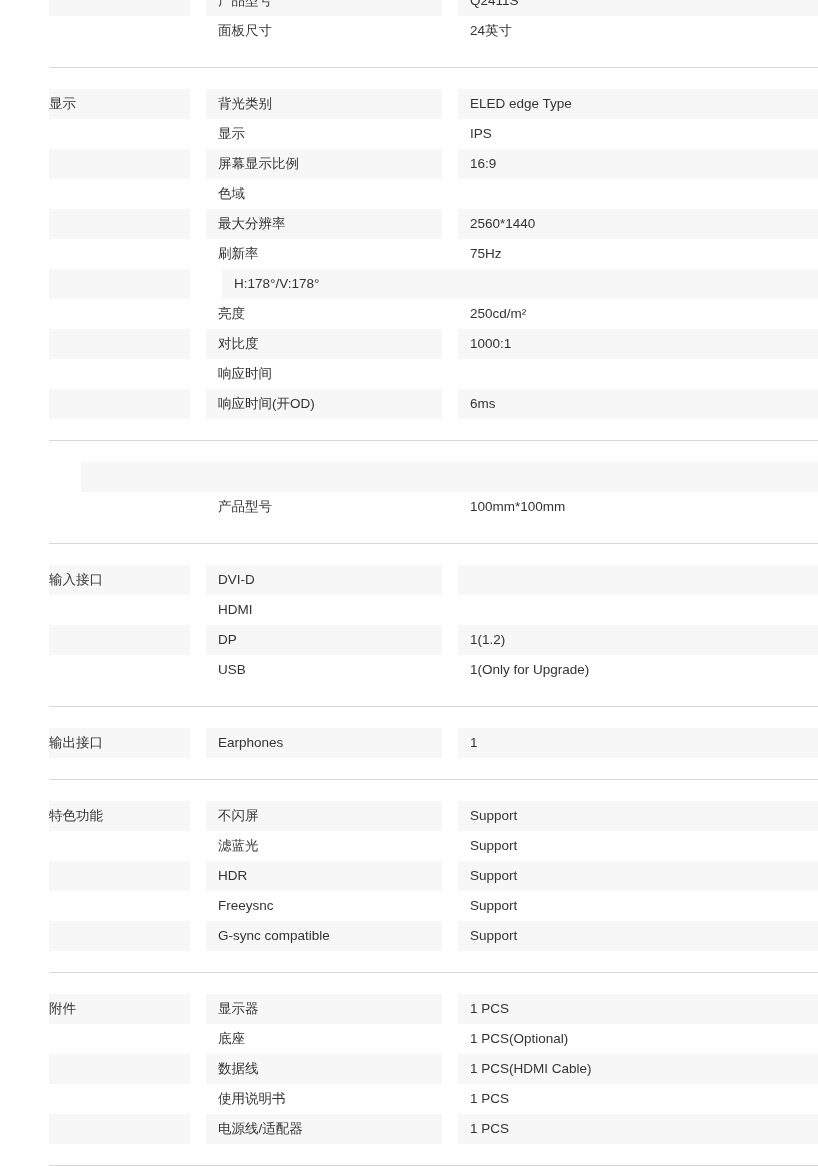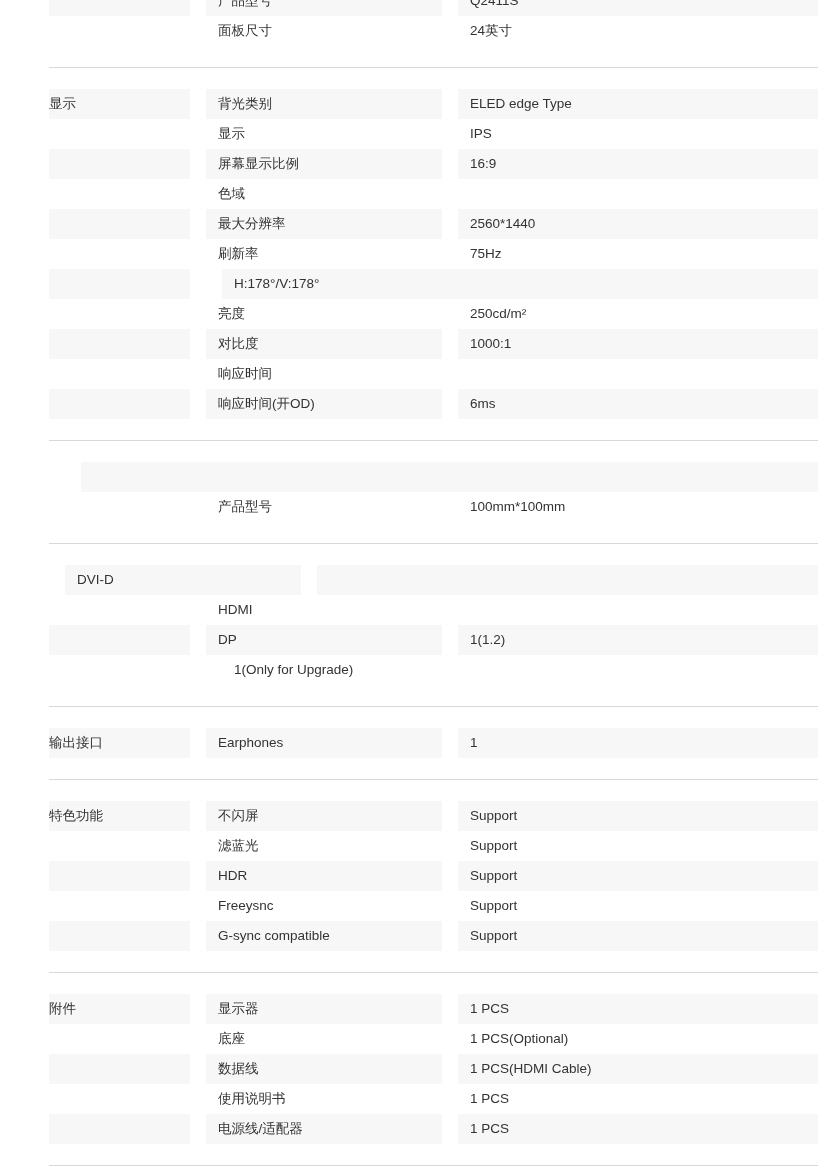--- a/index.html
+++ b/index.html
@@ -277,20 +277,23 @@
         </div>
       </div>
       <div class="section-gap-bottom"></div>
       <div class="spec-divider"></div>
       <div class="section-gap-top"></div>
     </div>
     <div class="spec-section">
       <div>
         <div class="spec-row">
           <div class="cell col-gap-a"></div>
+          <div class="cell col-cat shade">
+            <span class="cat-text">输入接口</span>
+          </div>
           <div class="cell col-gap-b"></div>
           <div class="cell col-key shade">
             <span class="key-text">DVI-D</span>
           </div>
           <div class="cell col-gap-c"></div>
           <div class="cell col-val shade">
             <span class="val-text"></span>
           </div>
         </div>
         <div class="spec-row">
@@ -317,20 +320,23 @@
           <div class="cell col-val shade">
             <span class="val-text">1(1.2)</span>
           </div>
         </div>
         <div class="spec-row">
           <div class="cell col-gap-a"></div>
           <div class="cell col-cat">
             <span class="cat-text"></span>
           </div>
           <div class="cell col-gap-b"></div>
+          <div class="cell col-key">
+            <span class="key-text">USB</span>
+          </div>
           <div class="cell col-gap-c"></div>
           <div class="cell col-val">
             <span class="val-text">1(Only for Upgrade)</span>
           </div>
         </div>
       </div>
       <div class="section-gap-bottom"></div>
       <div class="spec-divider"></div>
       <div class="section-gap-top"></div>
     </div>

